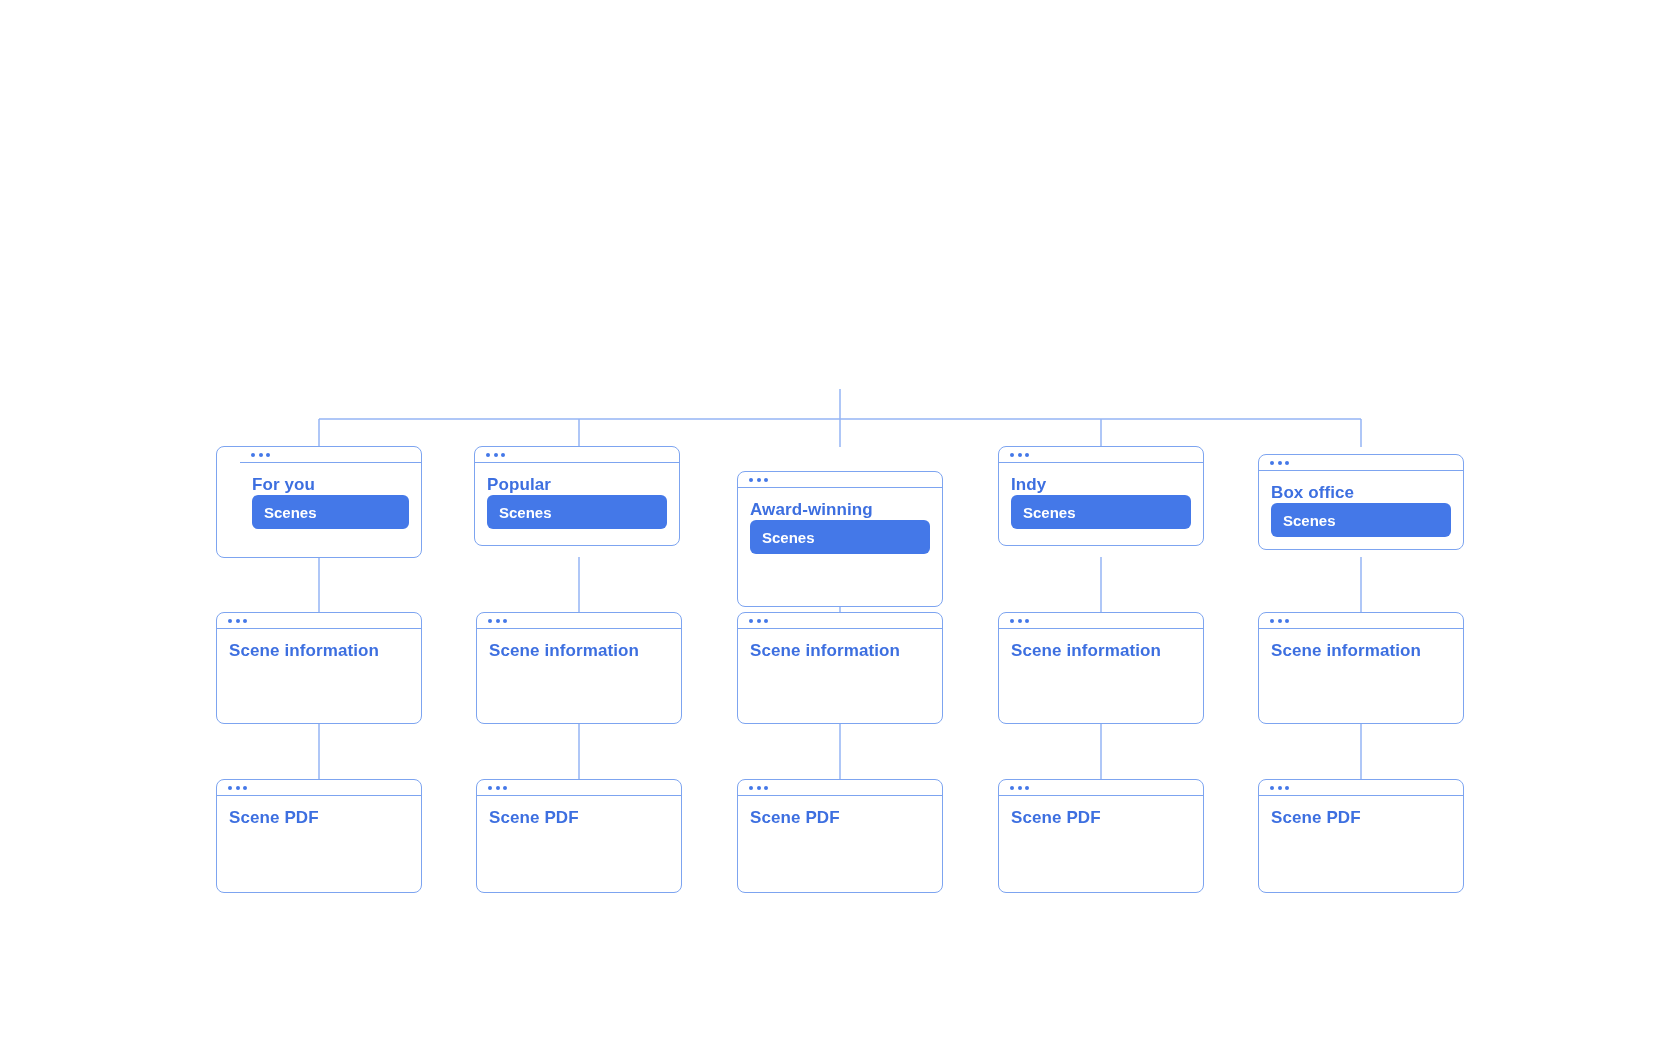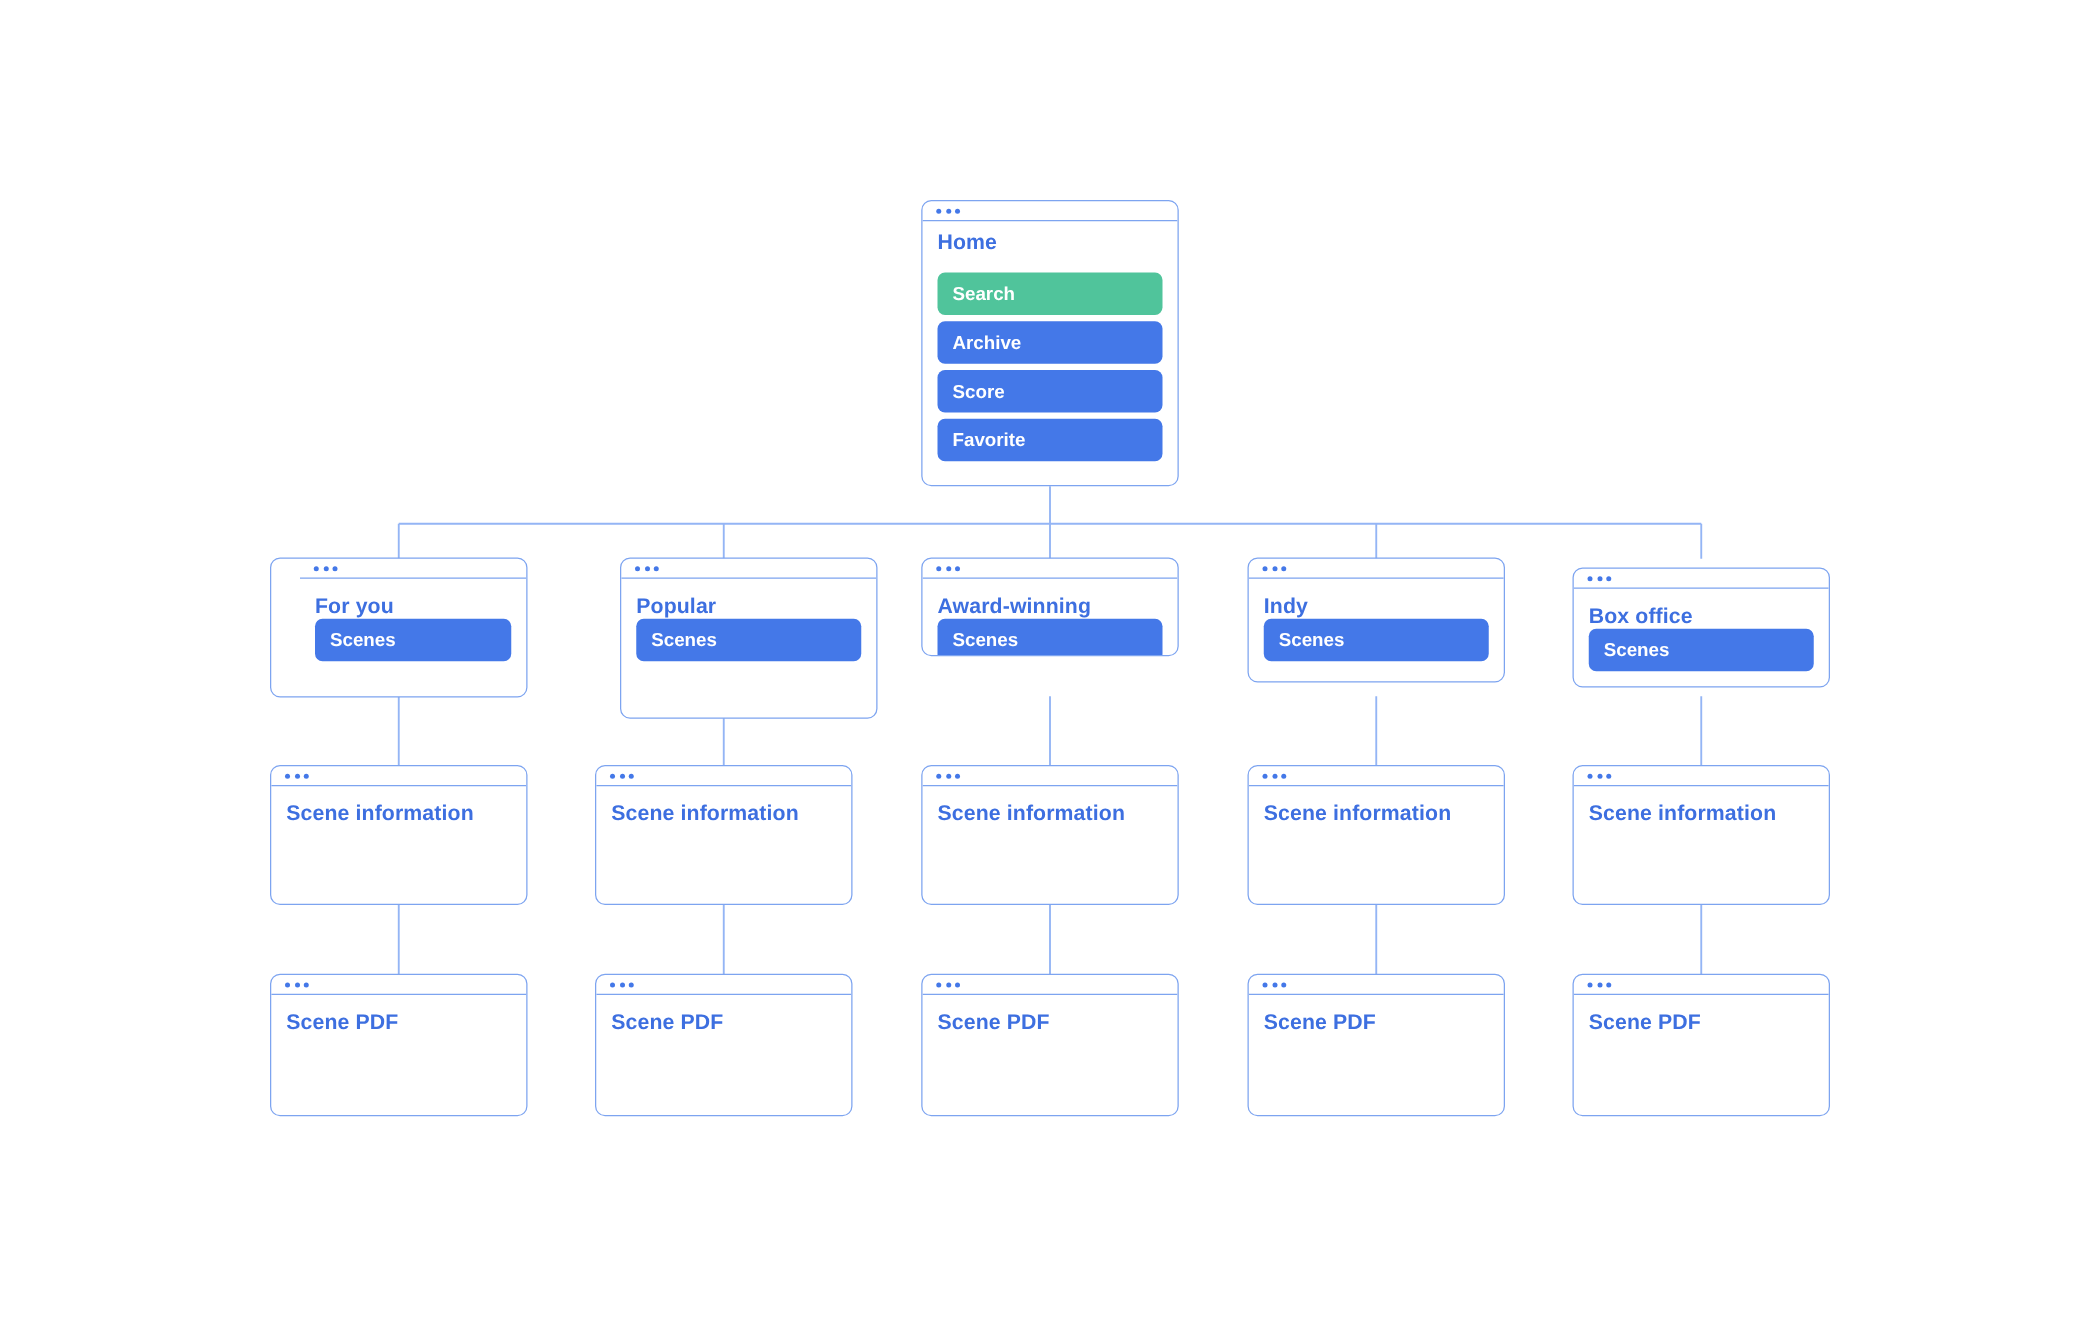--- a/index.html
+++ b/index.html
@@ -98,66 +98,50 @@
     <line x1="1101" y1="557" x2="1101" y2="613"></line>
     <line x1="1361" y1="557" x2="1361" y2="613"></line>
 
     <line x1="319" y1="723" x2="319" y2="780"></line>
     <line x1="579" y1="723" x2="579" y2="780"></line>
     <line x1="840" y1="723" x2="840" y2="780"></line>
     <line x1="1101" y1="723" x2="1101" y2="780"></line>
     <line x1="1361" y1="723" x2="1361" y2="780"></line>
   </svg>
 
-  <div class="card home" style="left:737px; top:160px; height:229px;">
-    <div class="titlebar">
-      <span class="dots">
-          <i></i>
-          <i></i>
-          <i></i>
-        </span>
-    </div>
-    <div class="body">
-      <div class="card-title">Home</div>
-      <div class="btn green">Search</div>
-      <div class="btn">Archive</div>
-      <div class="btn">Score</div>
-      <div class="btn">Favorite</div>
-    </div>
-  </div>
 
   <div class="card cat" style="left:216px; top:446px; height:112px;padding-left:23px;">
     <div class="titlebar">
       <span class="dots">
           <i></i>
           <i></i>
           <i></i>
         </span>
     </div>
     <div class="body">
       <div class="card-title">For you</div>
       <div class="btn">Scenes</div>
     </div>
   </div>
 
-  <div class="card cat" style="left:496px; top:446px; height:129px;">
+  <div class="card cat" style="left:474px; top:446px; height:100px;">
     <div class="titlebar">
       <span class="dots">
           <i></i>
           <i></i>
           <i></i>
         </span>
     </div>
     <div class="body">
       <div class="card-title">Popular</div>
       <div class="btn">Scenes</div>
     </div>
   </div>
 
-  <div class="card cat" style="left:737px; top:446px; height:79px;">
+  <div class="card cat" style="left:737px; top:471px; height:136px;">
     <div class="titlebar">
       <span class="dots">
           <i></i>
           <i></i>
           <i></i>
         </span>
     </div>
     <div class="body">
       <div class="card-title">Award-winning</div>
       <div class="btn">Scenes</div>

